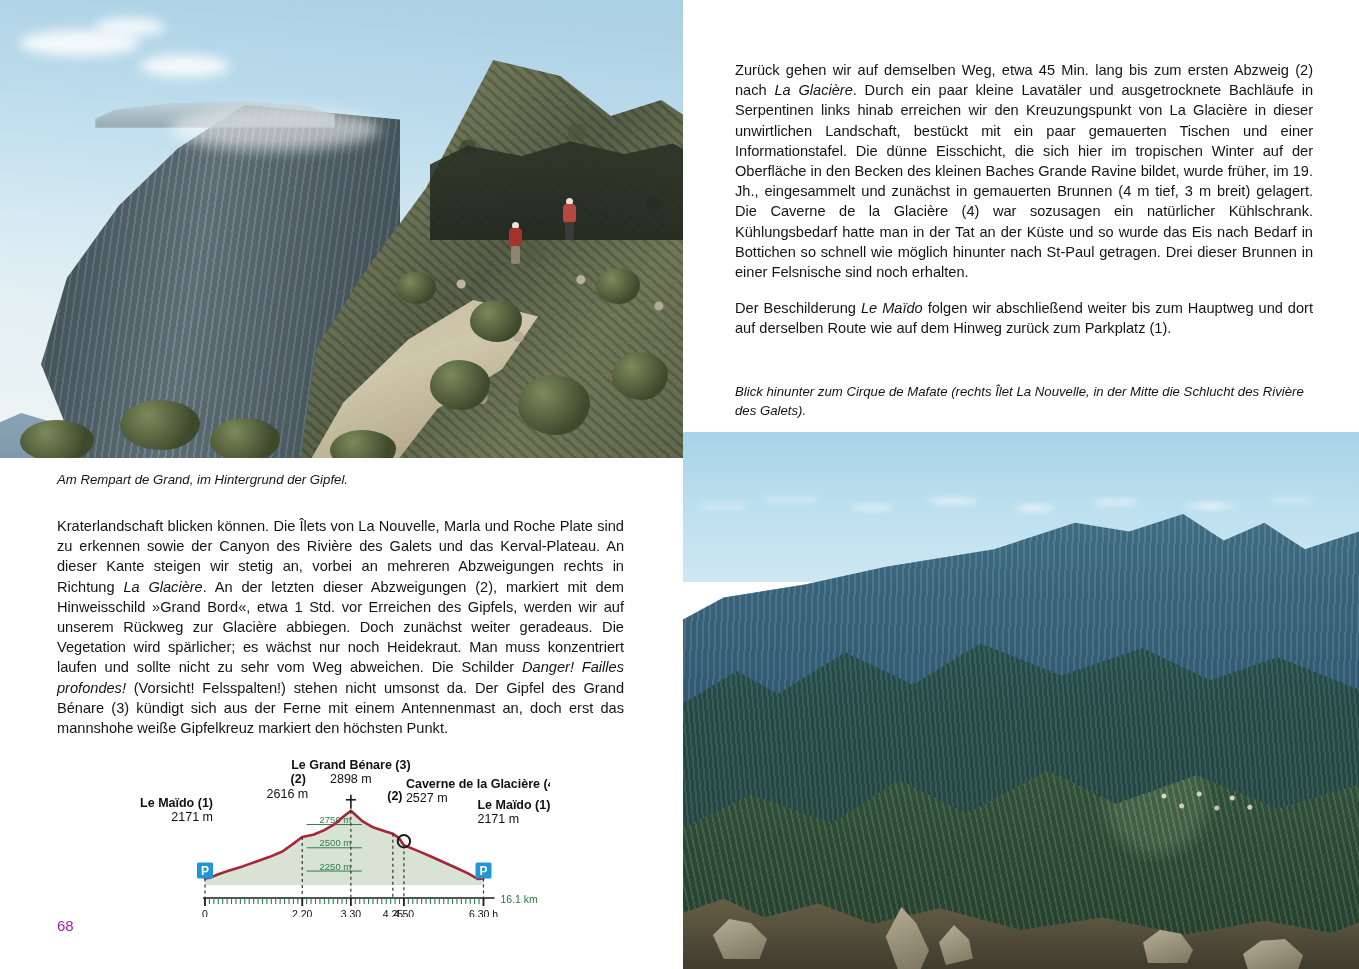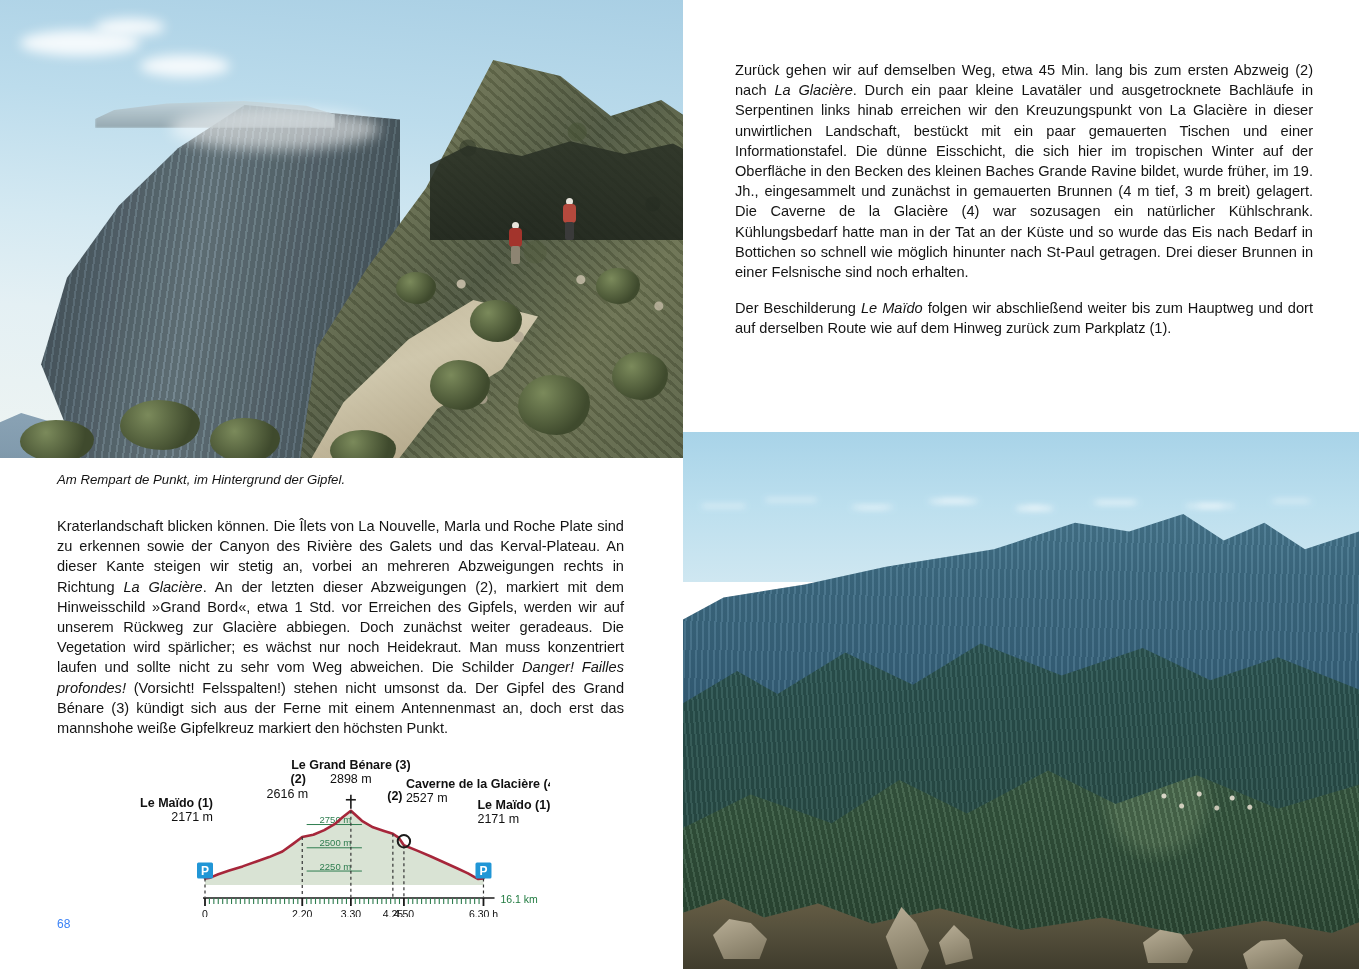--- a/index.html
+++ b/index.html
@@ -198,21 +198,21 @@
     color:#141414;
   }
   .cap-left{
     position:absolute;left:57px;top:470px;width:600px;
   }
   .cap-right{
     position:absolute;left:735px;top:382px;width:580px;
   }
   .pageno{
     position:absolute;left:57px;top:917px;
-    font-size:12px;color:#3b82f6;
+    font-size:15px;color:#a21caf;
   }
 
   
   .profile{
     position:absolute;left:120px;top:757px;width:430px;height:160px;
   }
   .profile svg{display:block;}
   b{font-weight:normal;}
   i{font-style:italic;}
 </style>
@@ -279,22 +279,23 @@
     <div class="rock" style="left:256px;bottom:4px;width:34px;height:40px;clip-path:polygon(20% 100%,0 44%,44% 0,88% 36%,100% 84%);"></div>
     <div class="rock" style="left:460px;bottom:6px;width:50px;height:34px;clip-path:polygon(10% 100%,0 40%,34% 2%,76% 14%,100% 62%,88% 100%);"></div>
     <div class="rock" style="left:560px;bottom:0px;width:60px;height:30px;clip-path:polygon(8% 100%,0 50%,30% 6%,70% 0,100% 54%,92% 100%);"></div>
   </div>
 
   <div class="col-right">
     <p class="body">Zurück gehen wir auf demselben Weg, etwa 45 Min. lang bis zum ersten <b>Abzweig (2)</b> nach <i>La Glacière</i>. Durch ein paar kleine Lavatäler und ausgetrocknete Bachläufe in Serpentinen links hinab erreichen wir den Kreuzungspunkt von <b>La Glacière</b> in dieser unwirtlichen Landschaft, bestückt mit ein paar gemauerten Tischen und einer Informationstafel. Die dünne Eisschicht, die sich hier im tropischen Winter auf der Oberfläche in den Becken des kleinen Baches Grande Ravine bildet, wurde früher, im 19. Jh., eingesammelt und zunächst in gemauerten Brunnen (4 m tief, 3 m breit) gelagert. Die <b>Caverne de la Glacière (4)</b> war sozusagen ein natürlicher Kühlschrank. Kühlungsbedarf hatte man in der Tat an der Küste und so wurde das Eis nach Bedarf in Bottichen so schnell wie möglich hinunter nach St-Paul getragen. Drei dieser Brunnen in einer Felsnische sind noch erhalten.</p>
     <p class="body">Der Beschilderung <i>Le Maïdo</i> folgen wir abschließend weiter bis zum Hauptweg und dort auf derselben Route wie auf dem Hinweg zurück zum <b>Parkplatz (1)</b>.</p>
   </div>
 
-
-  <div class="cap-left caption">Am Rempart de Punkt, im Hintergrund der Gipfel.</div>
+  <div class="cap-right caption">Blick hinunter zum Cirque de Mafate (rechts Îlet La Nouvelle, in der Mitte die Schlucht des Rivière des Galets).</div>
+
+  <div class="cap-left caption">Am Rempart de Grand, im Hintergrund der Gipfel.</div>
 
   <div class="col-left">
     <p class="body">Kraterlandschaft blicken können. Die Îlets von La Nouvelle, Marla und Roche Plate sind zu erkennen sowie der Canyon des Rivière des Galets und das Kerval-Plateau. An dieser Kante steigen wir stetig an, vorbei an mehreren Abzweigungen rechts in Richtung <i>La Glacière</i>. An der letzten dieser <b>Abzweigungen (2)</b>, markiert mit dem Hinweisschild »Grand Bord«, etwa 1 Std. vor Erreichen des Gipfels, werden wir auf unserem Rückweg zur Glacière abbiegen. Doch zunächst weiter geradeaus. Die Vegetation wird spärlicher; es wächst nur noch Heidekraut. Man muss konzentriert laufen und sollte nicht zu sehr vom Weg abweichen. Die Schilder <i>Danger! Failles profondes!</i> (Vorsicht! Felsspalten!) stehen nicht umsonst da. Der Gipfel des <b>Grand Bénare (3)</b> kündigt sich aus der Ferne mit einem Antennenmast an, doch erst das mannshohe weiße Gipfelkreuz markiert den höchsten Punkt.</p>
   </div>
 
   <div class="profile">
     <svg id="profile-svg" width="430" height="160" viewBox="0 0 430 160">
         <path d="M 85 128 L 85.0 121.4 L 90.3 120.6 L 98.3 117.3 L 109.3 113.6 L 122.6 109.4 L 135.8 104.7 L 149.1 100.1 L 162.4 94.5 L 173.4 86.6 L 182.2 80.0 L 193.3 77.8 L 204.3 73.1 L 215.4 66.6 L 222.9 60.1 L 230.9 53.8 L 241.9 63.8 L 253.0 70.3 L 264.0 74.0 L 272.9 76.8 L 278.6 80.6 L 283.9 88.3 L 297.2 93.6 L 310.4 99.2 L 323.7 105.2 L 337.0 111.3 L 348.0 116.4 L 354.6 120.1 L 358.2 122.0 L 363.5 121.4 L 363.4782608695652 128 Z" fill="#d9e3d4" stroke="none"></path>
         <line x1="186.66666666666666" y1="114.04651162790698" x2="241.92028985507244" y2="114.04651162790698" stroke="#2e7d4f" stroke-width="1" stroke-dasharray="0"></line>
         <text x="215.3985507246377" y="112.54651162790698" font-size="9.5" font-family="Liberation Sans, sans-serif" fill="#2e7d4f" text-anchor="middle" font-weight="normal">2250 m</text>

